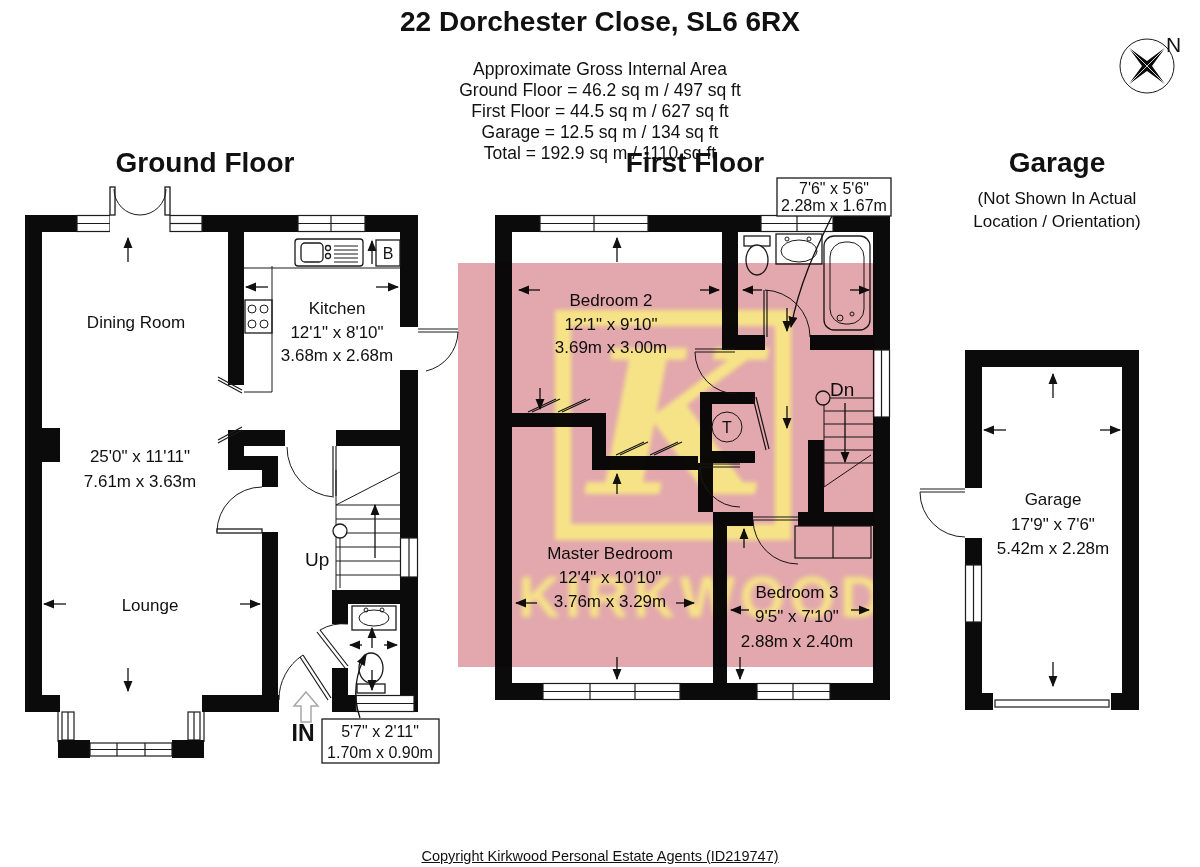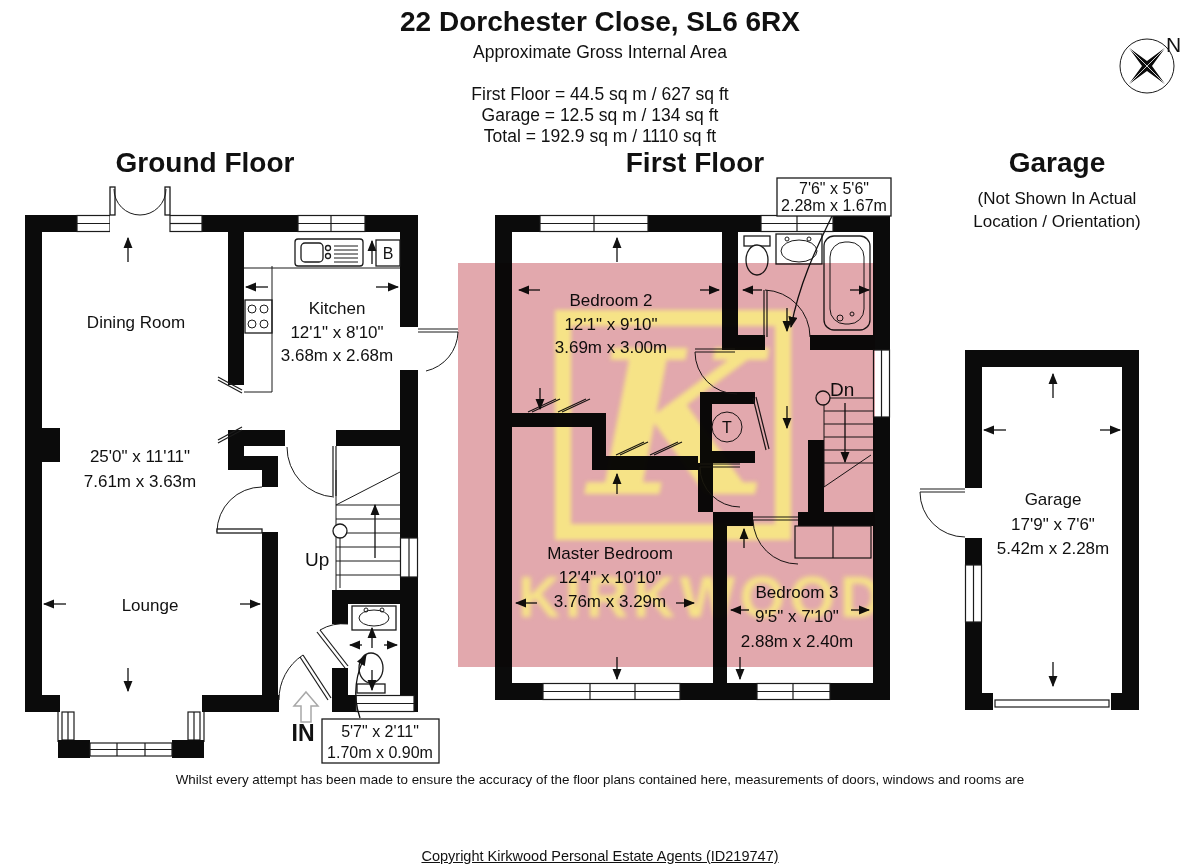--- a/index.html
+++ b/index.html
@@ -1,21 +1,21 @@
 <!DOCTYPE html>
 <html><head>
 <meta charset="utf-8">
 <style>
   html,body{margin:0;padding:0;background:#fff;}
   #stage{position:relative;width:1200px;height:867px;background:#fff;overflow:hidden;
          font-family:"Liberation Sans",sans-serif;color:#111;}
   .abs{position:absolute;}
   .ctr{left:0;width:100%;text-align:center;}
   .hdr-title{top:6px;font-size:28px;font-weight:bold;}
-  .hdr-line{font-size:17.5px;}
+  .hdr-line{font-size:17.5px;margin-top:17px;}
   #plansvg{position:absolute;left:0;top:0;}
   
   .w{fill:#0b0b0b;}
   .t{fill:none;stroke:#1b1b1b;stroke-width:1.2px;}
   .tk{fill:none;stroke:#1b1b1b;stroke-width:1px;}
   .wn{fill:#fff;stroke:#1b1b1b;stroke-width:1.2px;}
   .wh{fill:#fff;stroke:none;}
   .fx{fill:#fff;stroke:#1b1b1b;stroke-width:1.3px;}
   .ar{stroke:#111;stroke-width:1.3px;fill:none;}
   .gry{stroke:#a8a8a8;fill:#fff;stroke-width:1.5px;}
@@ -38,20 +38,21 @@
   .foot{font-size:13.4px;}
   .copy{font-size:14.5px;text-decoration:underline;}
 </style>
 </head>
 <body>
 
 <div id="stage">
 
   <div class="abs ctr hdr-title">22 Dorchester Close, SL6 6RX</div>
   <div class="abs ctr hdr-line" style="top:42px">Approximate Gross Internal Area</div>
+  <div class="abs ctr hdr-line" style="top:63px">Ground Floor = 46.2 sq m / 497 sq ft</div>
   <div class="abs ctr hdr-line" style="top:84px">First Floor = 44.5 sq m / 627 sq ft</div>
   <div class="abs ctr hdr-line" style="top:105px">Garage = 12.5 sq m / 134 sq ft</div>
   <div class="abs ctr hdr-line" style="top:126px">Total = 192.9 sq m / 1110 sq ft</div>
 
   <svg id="plansvg" width="1200" height="867" viewBox="0 0 1200 867">
     <defs>
       <marker id="ah" viewBox="0 0 10 8" refX="9" refY="4" markerWidth="9" markerHeight="7" orient="auto">
         <path d="M0,0 L10,4 L0,8 Z" fill="#111"></path>
       </marker>
     </defs>
@@ -456,15 +457,14 @@
       <text x="1166" y="52" style="font-size:21px">N</text>
     </g>
   </svg>
 
   <div id="wm">
     <div class="frame"></div>
     <div class="kglyph">K</div>
     <div class="wmtext">KIRKWOOD</div>
   </div>
 
-  <div class="abs ctr foot" style="top:772px">Whilst every attempt has been made to ensure the accuracy of the floor plans contained here, measurements of doors, windows and rooms are</div>
   <div class="abs ctr copy" style="top:848px">Copyright Kirkwood Personal Estate Agents (ID219747)</div>
 </div>
 
 </body></html>

